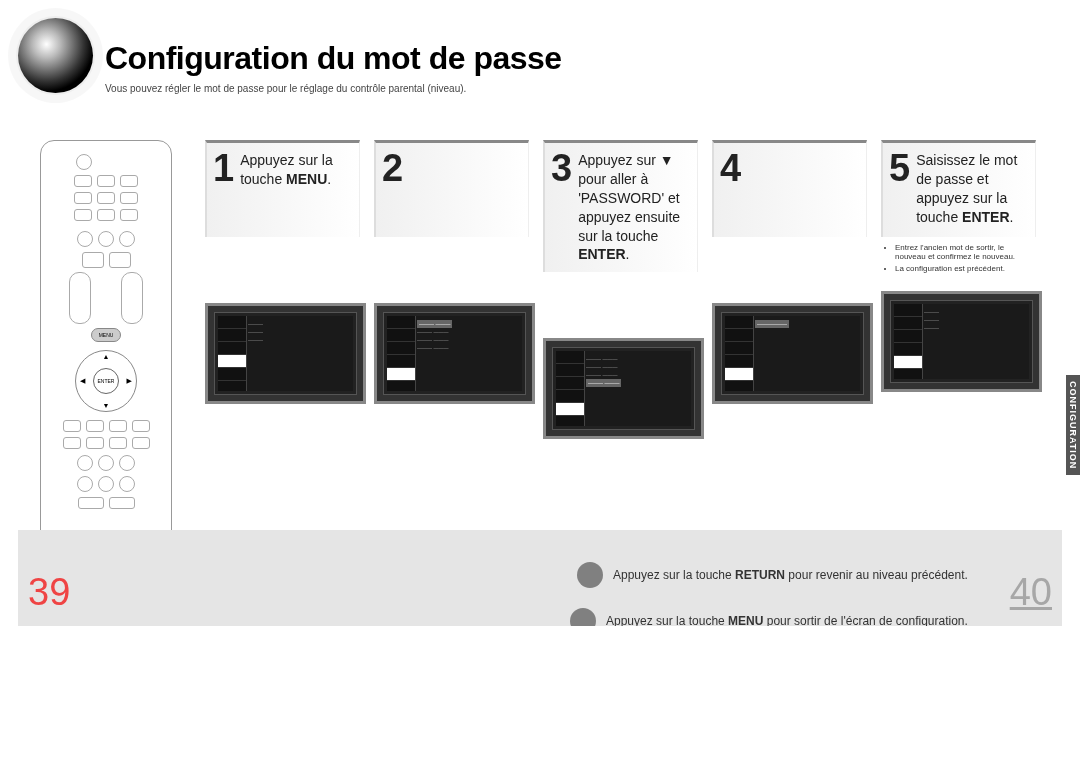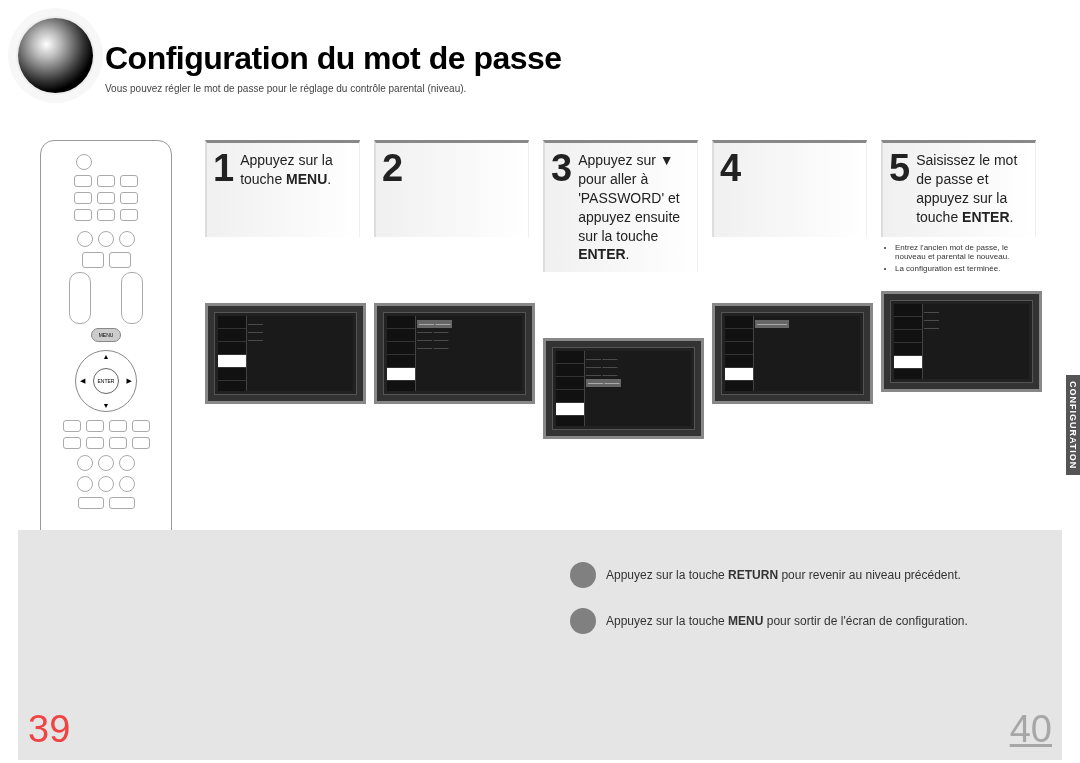--- a/index.html
+++ b/index.html
@@ -1,36 +1,36 @@
 <!DOCTYPE html>
 <html><head>
 <meta charset="utf-8">
 <style>
   body { margin:0; font-family: Arial, Helvetica, sans-serif; background:#fff; width:1080px; }
-  .page { position:relative; width:1080px; height:763px; background:#fff; }
+  .page { position:relative; width:1080px; height:626px; background:#fff; }
   .header { position:absolute; left:105px; top:40px; }
   .title { font-size:32px; font-weight:bold; color:#000; letter-spacing:-0.5px; }
   .subtitle { font-size:10px; color:#444; margin-top:6px; }
   .speaker { position:absolute; left:18px; top:18px; width:75px; height:75px; border-radius:50%; background: radial-gradient(circle at 38% 35%, #fff 0%, #bbb 20%, #333 55%, #000 70%); box-shadow:0 0 0 2px #eee, 0 0 0 10px rgba(0,0,0,0.03); }
   .remote { position:absolute; left:40px; top:140px; width:130px; height:450px; border:1.5px solid #999; border-radius:14px; background:#fff; }
   .steps { position:absolute; left:205px; top:140px; display:flex; gap:14px; }
   .step { width:155px; }
   .step-head { display:flex; align-items:flex-start; padding:8px 6px; border-top:3px solid #888; border-left:2px solid #ddd; border-right:1px solid #eee; min-height:78px; background:linear-gradient(to right,#f0f0f0,#fff); }
   .step-num { font-size:38px; font-weight:bold; color:#222; margin-right:6px; line-height:0.9; }
   .step-text { font-size:14px; color:#222; line-height:1.35; }
   .step-text b { font-weight:bold; }
   .step-notes { font-size:8px; color:#333; margin-top:6px; padding-left:4px; }
   .step-notes li { margin-bottom:3px; list-style:disc; margin-left:10px;}
   .screen { margin-top:66px; width:155px; height:95px; background:#333; border:3px solid #888; position:relative; }
   .screen::before { content:""; position:absolute; inset:6px; border:1px solid #555; background:#222; }
   .screen-inner { position:absolute; left:10px; top:10px; right:10px; bottom:10px; background:#1a1a1a; }
   .sidebar-tab { position:absolute; right:0; top:375px; writing-mode:vertical-rl; text-orientation:mixed; font-size:9px; font-weight:bold; background:#555; color:#fff; padding:6px 2px; letter-spacing:1px; }
   .footer-bg { position:absolute; left:18px; top:530px; width:1044px; height:230px; background:#e5e5e5; }
   .info-lines { position:absolute; left:570px; top:562px; }
-  .info-row { display:flex; align-items:center; margin-bottom:20px; }
+  .info-row { display:flex; align-items:center; margin-bottom:20px;justify-content:flex-end; }
   .dot { width:26px; height:26px; border-radius:50%; background:#808080; margin-right:10px; flex-shrink:0; }
   .info-text { font-size:12px; color:#333; }
   .pagenum-left { position:absolute; left:28px; bottom:12px; font-size:38px; color:#ef4444; font-weight:300; }
   .pagenum-right { position:absolute; right:28px; bottom:12px; font-size:38px; color:#a7a7a7; font-weight:300;text-decoration:underline; }
 
   
   .r-row { display:flex; justify-content:center; gap:5px; margin-top:5px;}
   .r-btn { width:16px; height:10px; border:1px solid #aaa; border-radius:3px; font-size:5px; }
   .r-circ { width:14px; height:14px; border:1px solid #aaa; border-radius:50%; }
   .r-big { width:60px; height:60px; border:1.5px solid #888; border-radius:50%; margin:8px auto; position:relative; display:flex; align-items:center; justify-content:center;}
@@ -211,22 +211,22 @@
     </div>
 
     <div class="step">
       <div class="step-head">
         <div class="step-num">5</div>
         <div class="step-text">
           <span>Saisissez le mot de passe et appuyez sur la touche </span><b>ENTER</b><span>.</span>
         </div>
       </div>
       <ul class="step-notes">
-        <li>Entrez l'ancien mot de passe, le nouveau et parental le nouveau.</li>
-        <li>La configuration est terminée.</li>
+        <li>Entrez l'ancien mot de sortir, le nouveau et confirmez le nouveau.</li>
+        <li>La configuration est précédent.</li>
       </ul>
       <div class="screen" style="margin-top:18px;">
         <div class="screen-inner">
           <div class="menu-left">
               <div></div>
               <div></div>
               <div></div>
               <div></div>
               <div class="hl"></div>
             </div>

